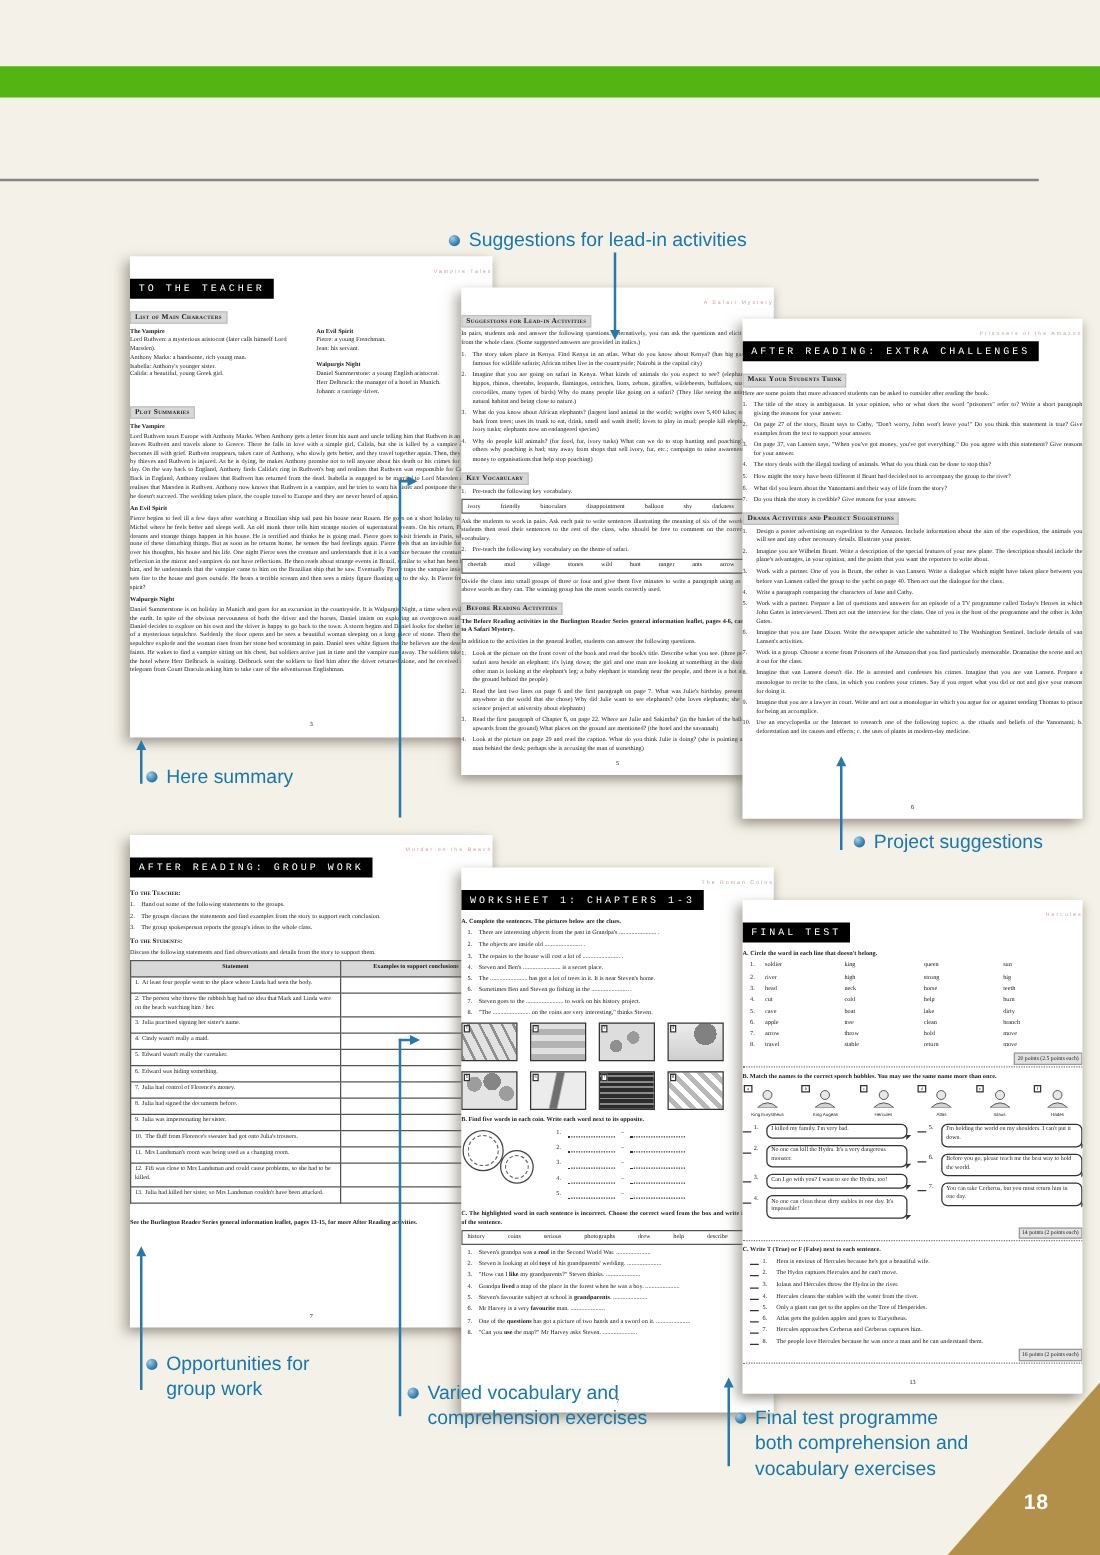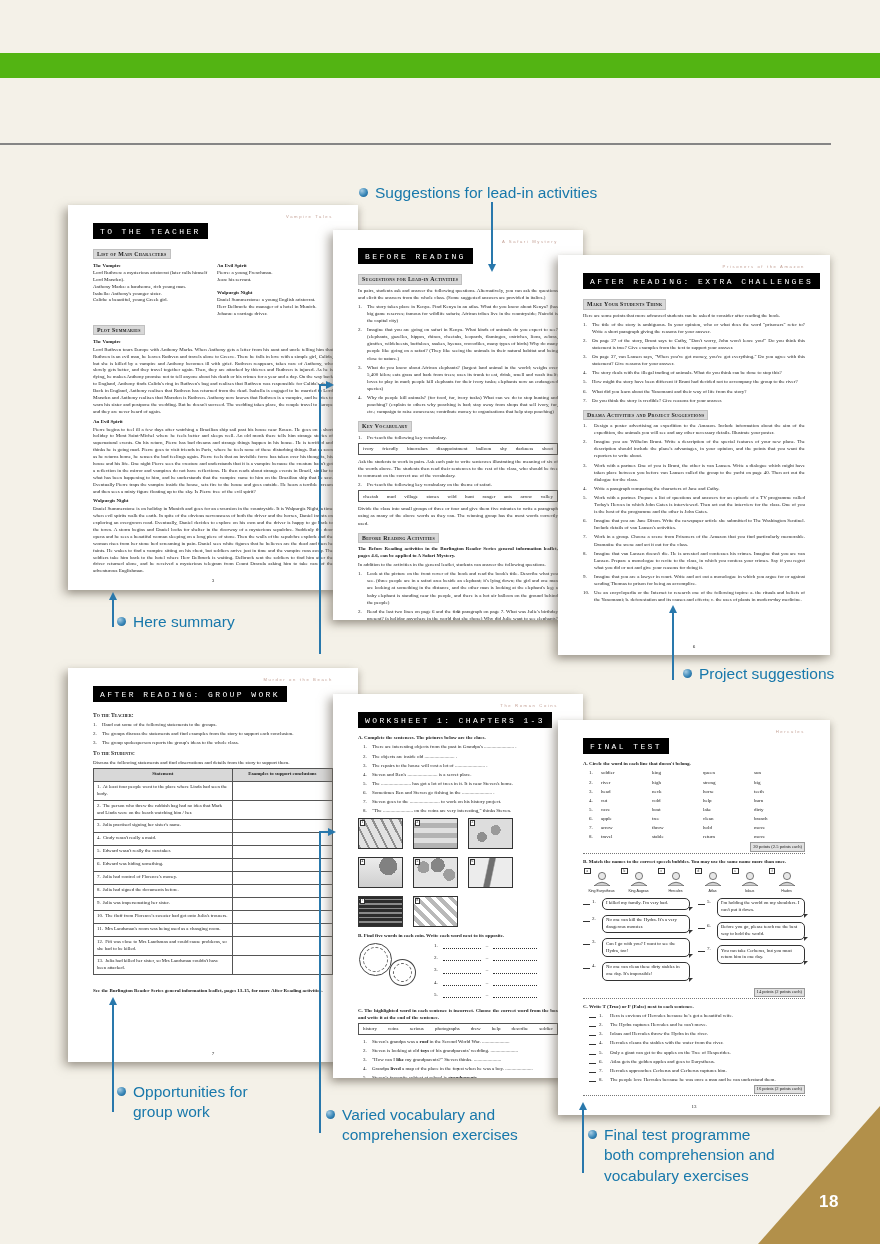--- a/index.html
+++ b/index.html
@@ -3,26 +3,26 @@
 <meta charset="utf-8">
 <style>
   :root{ --bg:#f4f1e8; --green:#53b413; --blue:#1878ab; --arrow:#2978ac; --gold:#b2904a; }
   *{margin:0;padding:0;box-sizing:border-box;}
   body{background:var(--bg);font-family:"Liberation Sans",sans-serif;-webkit-text-size-adjust:none;}
   .page{position:relative;width:880px;height:1244px;overflow:hidden;background:var(--bg);}
   .green-bar{position:absolute;left:0;top:53px;width:880px;height:25px;background:var(--green);}
   .divider{position:absolute;left:0;top:143px;width:831px;height:2px;background:#858585;}
   
   .doc{position:absolute;background:#fff;box-shadow:-5px 4px 9px rgba(115,108,95,.5),2px 3px 6px rgba(115,108,95,.3);
-       padding:9px 25px 0;overflow:hidden;font-family:"Liberation Serif",serif;font-size:5px;line-height:1.42;color:#1a1a1a;}
+       padding:9px 0 0;overflow:hidden;font-family:"Liberation Serif",serif;font-size:5px;line-height:1.42;color:#1a1a1a;margin-left:36px;}
   #doc1{left:68px;top:205px;width:290px;height:385px;z-index:1;line-height:1.38;}
   #doc2{left:333px;top:230px;width:250px;height:390px;z-index:2;}
   #doc3{left:558px;top:255px;width:272px;height:400px;z-index:3;}
   #doc4{left:68px;top:668px;width:290px;height:394px;z-index:1;}
-  #doc5{left:333px;top:694px;width:250px;height:384px;z-index:2;}
+  #doc5{left:333px;top:694px;width:250px;height:436px;z-index:2;}
   #doc6{left:558px;top:720px;width:272px;height:395px;z-index:3;}
   .runhead{text-align:right;font-family:"Liberation Sans",sans-serif;font-size:4.2px;letter-spacing:1.6px;color:#c4a196;margin-bottom:3px;}
   .titlebar{display:inline-block;background:#000;color:#fff;font-family:"Liberation Mono",monospace;
             font-size:8px;letter-spacing:2.4px;padding:3px 7px 2px;margin-bottom:6px;white-space:nowrap;}
   .shead{display:inline-block;background:#d8d8d8;border:0.5px solid #c0c0c0;font-weight:bold;font-variant:small-caps;
          font-size:5.9px;letter-spacing:.3px;padding:0 3px;margin:4px 0 2px;}
   .subhead{font-weight:bold;font-variant:small-caps;font-size:5.5px;margin:4px 0 1px;}
   .para{text-align:justify;margin-bottom:2px;}
   .pagenum{position:absolute;bottom:5px;left:0;right:0;text-align:center;font-size:5px;}
   .li{display:flex;margin-bottom:2px;}
@@ -147,21 +147,20 @@
         <div class="plot">
           <div class="ph">Walpurgis Night</div>
           <div class="para">Daniel Summerstone is on holiday in Munich and goes for an excursion in the countryside. It is Walpurgis Night, a time when evil spirits walk the earth. In spite of the obvious nervousness of both the driver and the horses, Daniel insists on exploring an overgrown road. Eventually, Daniel decides to explore on his own and the driver is happy to go back to the town. A storm begins and Daniel looks for shelter in the doorway of a mysterious sepulchre. Suddenly the door opens and he sees a beautiful woman sleeping on a long piece of stone. Then the walls of the sepulchre explode and the woman rises from her stone bed screaming in pain. Daniel sees white figures that he believes are the dead and then he faints. He wakes to find a vampire sitting on his chest, but soldiers arrive just in time and the vampire runs away. The soldiers take him back to the hotel where Herr Delbruck is waiting. Delbruck sent the soldiers to find him after the driver returned alone, and he received a mysterious telegram from Count Dracula asking him to take care of the adventurous Englishman.</div>
         </div>
       </div>
     <div class="pagenum">3</div>
   </section>
 
   <section class="doc" id="doc2">
     <div class="runhead">A Safari Mystery</div>
-    <div><span class="titlebar">BEFORE READING</span></div>
     <div><span class="shead">Suggestions for Lead-in Activities</span></div>
     <div class="para">In pairs, students ask and answer the following questions. Alternatively, you can ask the questions and elicit the answers from the whole class. (Some suggested answers are provided in italics.)</div>
     <div>
 
     <div class="li">
           <span class="num">1.</span>
           <span class="txt">The story takes place in Kenya. Find Kenya in an atlas. What do you know about Kenya? (has big game reserves; famous for wildlife safaris; African tribes live in the countryside; Nairobi is the capital city)</span>
         </div>
         <div class="li">
           <span class="num">2.</span>

